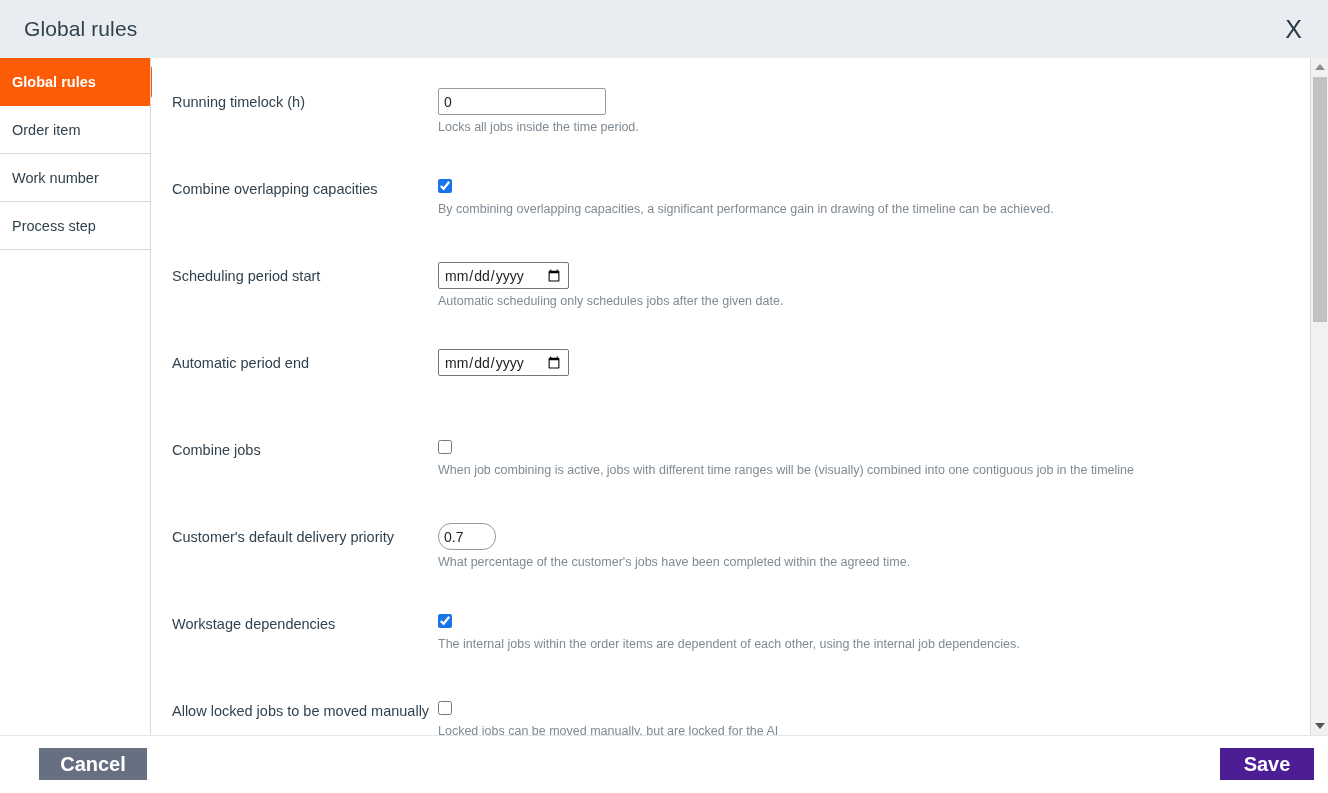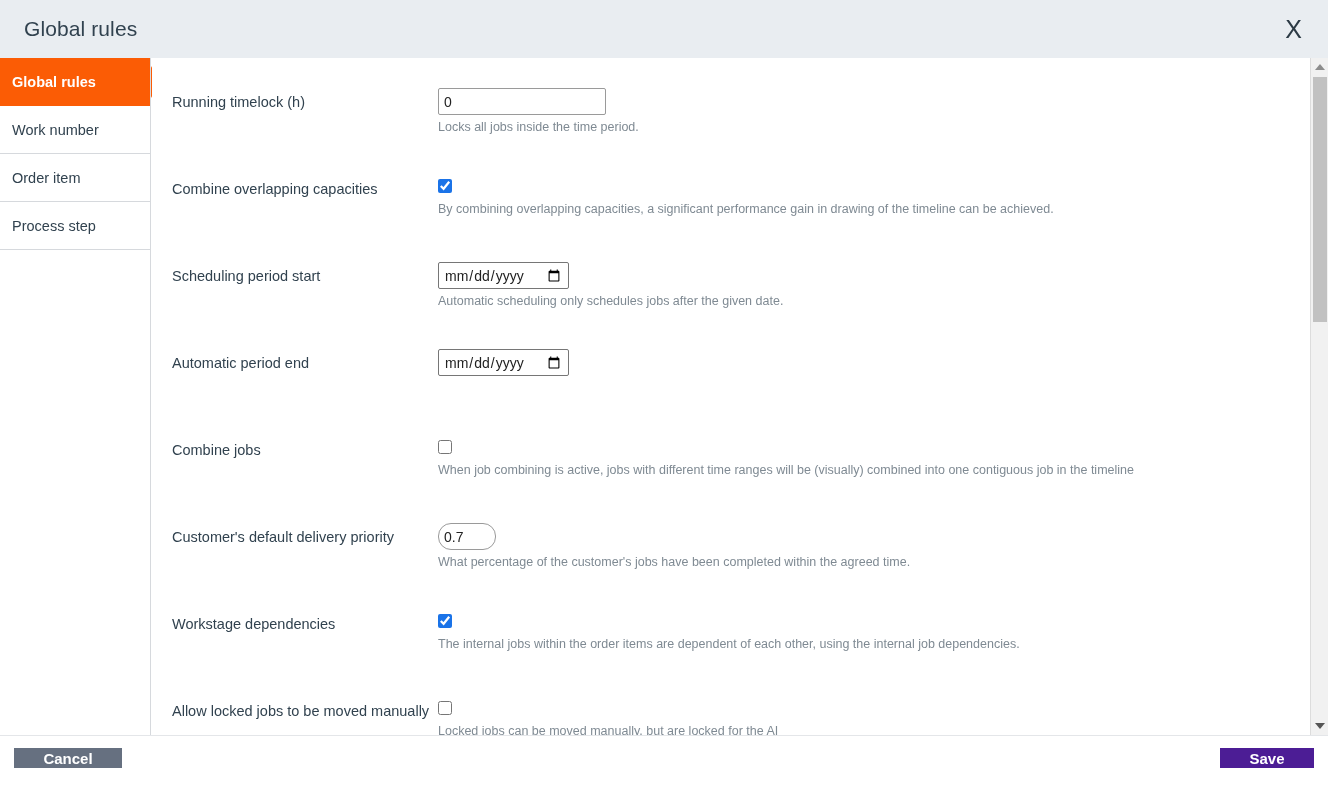--- a/index.html
+++ b/index.html
@@ -202,27 +202,28 @@
     position: absolute;
     left: 0; bottom: 0;
     width: 1328px;
     height: 58px;
     background: #ffffff;
     border-top: 1px solid #e4e6e9;
   }
   .btn {
     position: absolute;
     top: 12px;
-    height: 20px;
+    height: 32px;
     border: none;
-    font-size: 15px;
+    font-size: 20px;
     font-weight: bold;
     color: #ffffff;
     cursor: pointer;
     font-family: "Liberation Sans", sans-serif;
+    margin-left: 25px;
   }
   .btn-cancel {
     left: 14px;
     width: 108px;
     background: #667080;
   }
   .btn-save {
     right: 14px;
     width: 94px;
     background: #4c1d95;
@@ -238,24 +239,24 @@
     <div class="close-button">X</div>
   </div>
 
   <div class="dialog-body">
 
     <div class="sidebar" id="sidebar">
         <div class="tab active">
           <span>Global rules</span>
         </div>
         <div class="tab">
+          <span>Order item</span>
+        </div>
+        <div class="tab">
           <span>Work number</span>
-        </div>
-        <div class="tab">
-          <span>Order item</span>
         </div>
         <div class="tab">
           <span>Process step</span>
         </div>
       </div>
 
     <div class="form-panel">
       <div class="form-inner" id="form-inner">
           <div class="field-row">
             <div class="field-label">Running timelock (h)</div>

